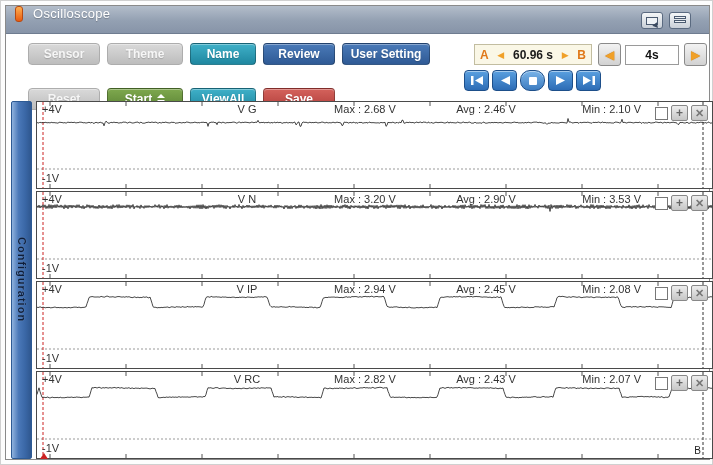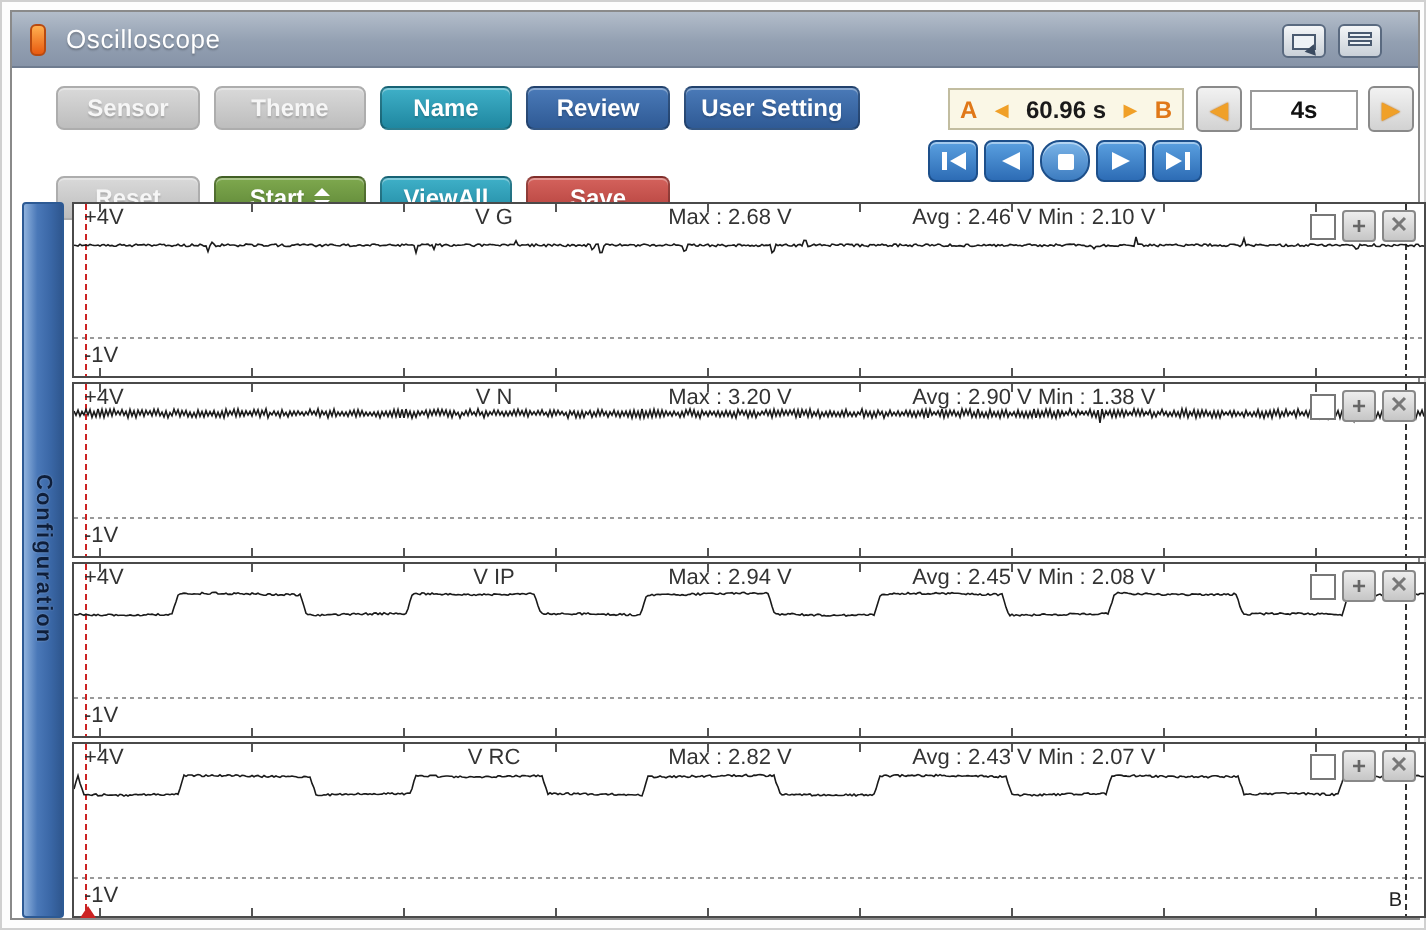--- a/index.html
+++ b/index.html
@@ -3,21 +3,21 @@
 <meta charset="utf-8">
 <style>
   * { margin:0; padding:0; box-sizing:border-box; }
   html,body { width:713px; height:465px; background:#fff; font-family:"Liberation Sans", sans-serif; overflow:hidden; }
   #app { position:absolute; left:0; top:0; width:713px; height:465px; background:#fdfdfd; border:1px solid #d0d0d0; }
   #frame { position:absolute; left:4px; top:4px; width:705px; height:455px; border:1px solid #8a8a8a; background:#ffffff; }
 
   
   #titlebar { position:absolute; left:0; top:0; right:0; height:28px;
     background:linear-gradient(#b3bdca,#93a0b2 55%,#8794a8); border-bottom:1px solid #6f7c90;
-    display:flex; align-items:center; }
+    display:flex; align-items:flex-start; }
   #app-icon { width:8px; height:16px; margin-left:9px; border-radius:3px;
     background:linear-gradient(#ffb050,#e85a10); border:1px solid #b84a10; }
   #title-text { color:#fff; font-size:13px; margin-left:10px; letter-spacing:0.3px;
     text-shadow:0 1px 1px rgba(0,0,0,0.25); }
   .tb-btn { position:absolute; top:6px; width:22px; height:17px; border:1px solid #5a6a80; border-radius:3px;
     background:linear-gradient(#f4f6f8,#c9d0d8); display:flex; align-items:center; justify-content:center; }
   #tb-btn-1 { right:46px; } #tb-btn-2 { right:18px; }
   .glyph-window { width:12px; height:8px; border:1px solid #4a5a70; background:#eef2f6; position:relative; }
   .glyph-window:after { content:""; position:absolute; right:-2px; bottom:-3px; width:0; height:0;
     border-left:3px solid transparent; border-right:3px solid transparent; border-top:5px solid #3a4a60; transform:rotate(200deg); }
@@ -68,21 +68,21 @@
 
   
   #channels { position:absolute; left:30px; top:95px; width:677px; }
   .channel { position:relative; width:677px; height:88px; border:1px solid #4a4a4a; background:#fff; margin-bottom:2px; }
   .channel svg.wave { position:absolute; left:0; top:0; }
   .chlabel { position:absolute; font-size:11px; color:#333; white-space:nowrap; }
   .vtop { left:5px; top:1px; } .vbottom { left:5px; bottom:4px; }
   .cname { left:150px; width:120px; top:1px; text-align:center; }
   .cmax  { left:262px; width:132px; top:1px; text-align:center; }
   .cavg  { left:388px; width:122px; top:1px; text-align:center; }
-  .cmin  { left:482px; width:122px; top:1px; text-align:left; }
+  .cmin  { left:482px; width:122px; top:1px; text-align:right; }
   .cbtns { position:absolute; right:4px; top:3px; display:flex; gap:3px; align-items:center; }
   .cbx { width:13px; height:13px; border:1px solid #777; background:#fff; }
   .sq-btn { width:17px; height:16px; border:1px solid #888; border-radius:2px;
     background:linear-gradient(#ededed,#c6c6c6); display:flex; align-items:center; justify-content:center;
     font-size:12px; font-weight:bold; color:#666; line-height:1; }
   .sq-btn.x { color:#777; font-size:11px; }
   .b-label { position:absolute; right:11px; bottom:2px; font-size:10px; color:#222; }
   .a-marker { position:absolute; left:3px; bottom:-1px; width:0; height:0;
     border-left:4px solid transparent; border-right:4px solid transparent; border-bottom:6px solid #cc2222; }
 </style>
@@ -237,21 +237,21 @@
             <line x1="0" y1="67" x2="675" y2="67" stroke="#999" stroke-width="1" stroke-dasharray="2,2"></line>
             <line x1="6" y1="0" x2="6" y2="86" stroke="#cc2222" stroke-width="1" stroke-dasharray="3,2"></line>
             <line x1="666" y1="0" x2="666" y2="86" stroke="#333333" stroke-width="1" stroke-dasharray="3,2"></line>
             <polyline points="0,13.56 1,15.65 2,13.10 3,16.04 4,13.78 5,15.43 6,12.77 7,15.52 8,12.84 9,16.65 10,13.83 11,16.43 12,12.45 13,16.37 14,12.75 15,16.71 16,12.97 17,15.77 18,12.67 19,15.92 20,12.45 21,15.34 22,13.56 23,15.45 24,12.91 25,15.60 26,13.65 27,16.86 28,12.79 29,16.01 30,13.38 31,16.82 32,13.07 33,15.44 34,13.06 35,16.10 36,13.16 37,15.26 38,13.45 39,15.95 40,12.69 41,15.56 42,12.70 43,15.90 44,14.05 45,16.51 46,13.44 47,16.88 48,14.23 49,15.90 50,12.60 51,15.31 52,12.89 53,16.26 54,13.33 55,15.64 56,13.26 57,16.33 58,14.05 59,16.57 60,14.24 61,16.67 62,13.03 63,16.18 64,13.71 65,16.51 66,13.31 67,16.00 68,13.81 69,15.83 70,13.30 71,16.53 72,14.06 73,16.58 74,13.57 75,16.89 76,12.66 77,15.84 78,13.52 79,15.42 80,12.66 81,16.21 82,12.49 83,16.06 84,13.49 85,16.01 86,13.42 87,15.52 88,13.66 89,15.96 90,12.81 91,15.39 92,12.88 93,16.59 94,13.23 95,15.39 96,12.44 97,16.87 98,14.22 99,15.39 100,13.49 101,15.74 102,13.86 103,16.60 104,12.92 105,15.73 106,14.16 107,16.41 108,13.56 109,15.82 110,13.54 111,15.65 112,13.47 113,15.37 114,14.00 115,15.83 116,13.87 117,15.41 118,12.63 119,15.24 120,13.53 121,15.53 122,12.47 123,16.40 124,13.51 125,15.34 126,13.73 127,16.82 128,13.35 129,16.00 130,12.57 131,16.23 132,13.98 133,15.74 134,13.83 135,15.86 136,13.98 137,16.22 138,13.41 139,15.62 140,13.12 141,16.32 142,12.85 143,15.92 144,13.36 145,15.94 146,14.12 147,15.84 148,14.18 149,15.78 150,14.00 151,16.21 152,13.88 153,16.89 154,13.81 155,15.85 156,13.67 157,16.25 158,13.61 159,16.31 160,12.80 161,16.29 162,12.79 163,16.86 164,12.75 165,16.89 166,12.53 167,16.27 168,13.60 169,17.00 170,13.97 171,16.55 172,13.54 173,15.59 174,13.68 175,15.27 176,13.08 177,16.48 178,13.14 179,15.59 180,12.89 181,15.44 182,12.59 183,15.68 184,12.76 185,15.45 186,13.06 187,16.37 188,13.43 189,16.76 190,13.36 191,15.46 192,14.18 193,16.96 194,14.22 195,15.59 196,13.33 197,15.72 198,12.64 199,15.32 200,13.97 201,15.86 202,12.45 203,15.50 204,14.04 205,16.79 206,13.42 207,15.92 208,13.94 209,15.36 210,13.02 211,15.59 212,13.14 213,15.47 214,13.82 215,16.06 216,13.76 217,15.87 218,13.71 219,15.63 220,13.05 221,15.77 222,12.66 223,15.46 224,13.39 225,15.88 226,12.88 227,16.33 228,13.43 229,15.31 230,13.84 231,15.55 232,13.33 233,15.37 234,12.92 235,15.47 236,14.15 237,16.17 238,13.11 239,16.19 240,13.05 241,15.54 242,13.18 243,15.27 244,13.74 245,15.61 246,14.23 247,17.01 248,13.44 249,15.42 250,13.45 251,16.78 252,13.91 253,16.83 254,13.51 255,16.63 256,13.94 257,15.28 258,13.34 259,16.52 260,14.03 261,16.17 262,12.83 263,15.90 264,12.92 265,15.69 266,13.85 267,16.50 268,13.94 269,15.60 270,13.19 271,16.12 272,13.74 273,16.53 274,13.69 275,15.85 276,13.60 277,16.42 278,13.51 279,16.99 280,13.13 281,16.49 282,13.68 283,17.02 284,12.48 285,16.81 286,13.67 287,16.45 288,13.12 289,16.62 290,12.72 291,16.28 292,13.09 293,16.50 294,13.08 295,16.13 296,13.50 297,15.73 298,13.99 299,16.04 300,13.59 301,15.62 302,14.22 303,16.65 304,13.73 305,16.31 306,12.97 307,15.32 308,12.54 309,15.96 310,12.96 311,16.53 312,13.96 313,17.02 314,13.26 315,15.51 316,13.84 317,16.08 318,13.58 319,15.40 320,13.71 321,16.04 322,13.52 323,16.37 324,13.89 325,16.09 326,13.31 327,16.03 328,13.65 329,16.69 330,13.97 331,16.98 332,12.82 333,15.28 334,13.21 335,15.52 336,13.36 337,16.76 338,13.50 339,16.25 340,13.23 341,16.79 342,14.18 343,15.63 344,13.65 345,15.27 346,12.92 347,15.77 348,13.21 349,16.67 350,12.67 351,16.01 352,13.26 353,16.01 354,12.73 355,15.56 356,13.28 357,15.63 358,13.13 359,15.26 360,12.88 361,16.60 362,12.92 363,16.88 364,12.85 365,15.44 366,13.12 367,16.37 368,12.58 369,16.38 370,13.98 371,15.84 372,13.06 373,16.91 374,14.08 375,16.06 376,13.78 377,16.31 378,13.47 379,16.08 380,13.78 381,16.13 382,14.04 383,16.26 384,13.43 385,16.17 386,12.74 387,16.01 388,14.16 389,16.22 390,14.08 391,16.20 392,14.04 393,15.31 394,12.50 395,16.63 396,13.42 397,16.07 398,13.75 399,16.92 400,13.82 401,16.47 402,13.19 403,15.40 404,13.73 405,16.99 406,14.14 407,15.90 408,13.15 409,15.81 410,14.10 411,15.74 412,13.50 413,16.05 414,14.08 415,15.64 416,13.24 417,15.94 418,13.36 419,16.34 420,13.81 421,16.57 422,13.61 423,15.81 424,12.96 425,16.52 426,12.88 427,16.87 428,12.70 429,15.61 430,13.97 431,15.39 432,13.44 433,16.05 434,12.51 435,16.79 436,13.32 437,16.31 438,13.13 439,15.54 440,13.21 441,15.96 442,13.99 443,16.65 444,12.47 445,15.60 446,12.74 447,15.39 448,12.52 449,16.59 450,14.08 451,16.59 452,12.44 453,16.45 454,14.10 455,16.55 456,14.06 457,16.79 458,12.71 459,16.29 460,13.92 461,16.25 462,13.81 463,16.93 464,13.13 465,16.11 466,12.90 467,16.54 468,14.21 469,15.70 470,13.89 471,16.45 472,13.08 473,16.39 474,13.86 475,16.65 476,13.83 477,16.72 478,13.83 479,16.61 480,12.51 481,16.86 482,13.09 483,16.58 484,13.67 485,16.11 486,12.68 487,16.04 488,12.69 489,16.76 490,13.97 491,16.98 492,12.67 493,16.38 494,13.49 495,15.79 496,13.93 497,15.49 498,12.46 499,15.43 500,14.01 501,16.26 502,13.06 503,15.25 504,13.75 505,15.32 506,13.66 507,15.51 508,12.71 509,16.30 510,13.65 511,16.68 512,13.12 513,19.44 514,12.52 515,16.58 516,13.53 517,15.44 518,13.19 519,16.56 520,13.09 521,16.59 522,13.12 523,16.03 524,12.92 525,16.27 526,13.38 527,15.66 528,14.01 529,15.53 530,12.49 531,15.70 532,12.80 533,15.97 534,12.79 535,15.71 536,13.90 537,15.29 538,13.04 539,16.71 540,14.06 541,16.36 542,13.82 543,15.27 544,12.78 545,15.54 546,13.79 547,16.17 548,14.14 549,16.01 550,13.28 551,16.05 552,13.93 553,16.70 554,12.46 555,15.96 556,12.60 557,16.79 558,13.84 559,15.73 560,12.92 561,16.88 562,13.26 563,16.42 564,13.09 565,15.94 566,13.18 567,15.86 568,13.95 569,16.87 570,13.51 571,16.65 572,13.58 573,16.81 574,13.38 575,15.48 576,14.10 577,15.49 578,13.48 579,16.28 580,13.30 581,16.02 582,13.95 583,15.69 584,14.17 585,16.50 586,13.20 587,15.73 588,14.21 589,16.24 590,13.97 591,16.00 592,12.85 593,16.52 594,13.87 595,16.97 596,13.59 597,16.17 598,13.33 599,16.90 600,12.96 601,15.69 602,12.62 603,16.62 604,13.86 605,16.00 606,12.70 607,15.86 608,13.93 609,15.34 610,13.43 611,16.61 612,12.56 613,15.54 614,14.02 615,15.73 616,13.40 617,16.36 618,13.29 619,15.40 620,12.74 621,16.55 622,13.44 623,16.93 624,13.97 625,16.54 626,13.66 627,17.01 628,12.46 629,15.40 630,12.64 631,15.66 632,13.36 633,17.04 634,13.55 635,15.43 636,13.36 637,15.40 638,12.89 639,16.84 640,18.74 641,15.44 642,13.01 643,16.43 644,12.86 645,16.81 646,12.58 647,16.54 648,13.30 649,16.78 650,13.32 651,16.91 652,14.16 653,16.89 654,13.61 655,16.43 656,12.61 657,16.38 658,13.18 659,16.03 660,12.72 661,16.81 662,14.20 663,15.89 664,13.06 665,15.37 666,13.36 667,16.20 668,14.23 669,15.24 670,12.98 671,16.94 672,13.46 673,15.62 674,13.10 675,16.20" fill="none" stroke="#1a1a1a" stroke-width="0.8"></polyline>
             <polygon points="663,6.364541926244275 669,6.364541926244275 666,11.364541926244275" fill="#222"></polygon>
           </svg>
       <span class="chlabel vtop">+4V</span>
       <span class="chlabel cname">V N</span>
       <span class="chlabel cmax">Max : 3.20 V</span>
       <span class="chlabel cavg">Avg : 2.90 V</span>
-      <span class="chlabel cmin">Min : 1.38 V</span>
+      <span class="chlabel cmin">Min : 3.53 V</span>
       <span class="chlabel vbottom">-1V</span>
       <div class="cbtns">
         <div class="cbx"></div>
         <div class="sq-btn">+</div>
         <div class="sq-btn x">✕</div>
       </div>
     </div>
 
     <div class="channel">
       <svg class="wave" id="wave2" width="675" height="86" viewBox="0 0 675 86">

